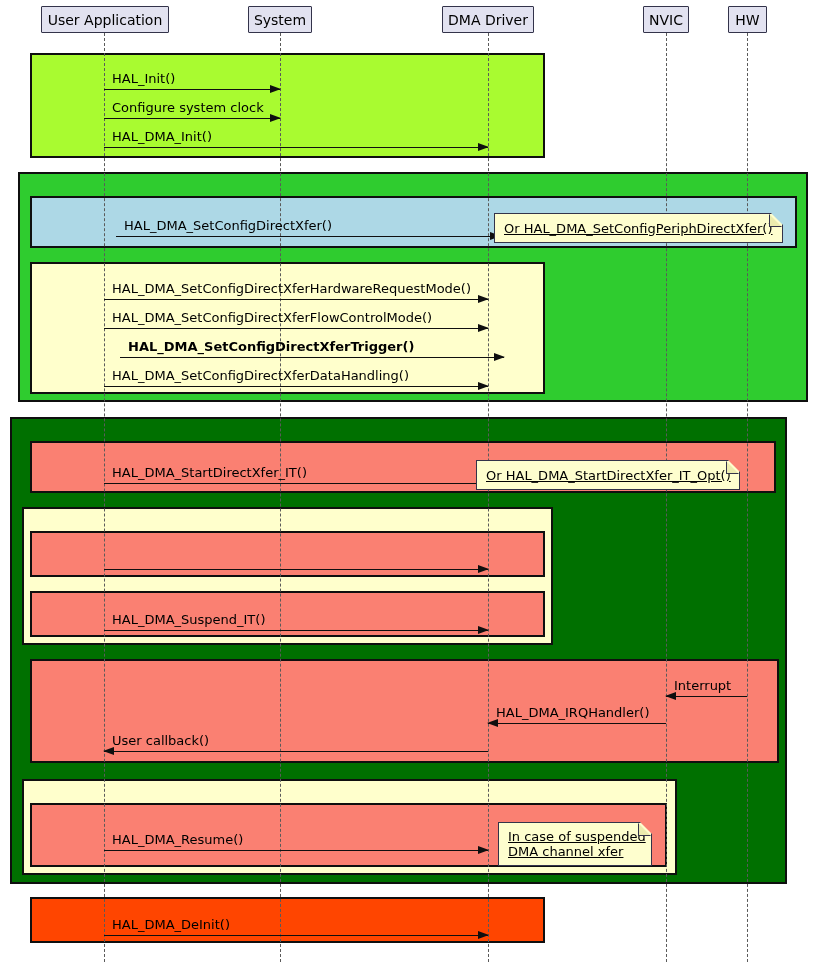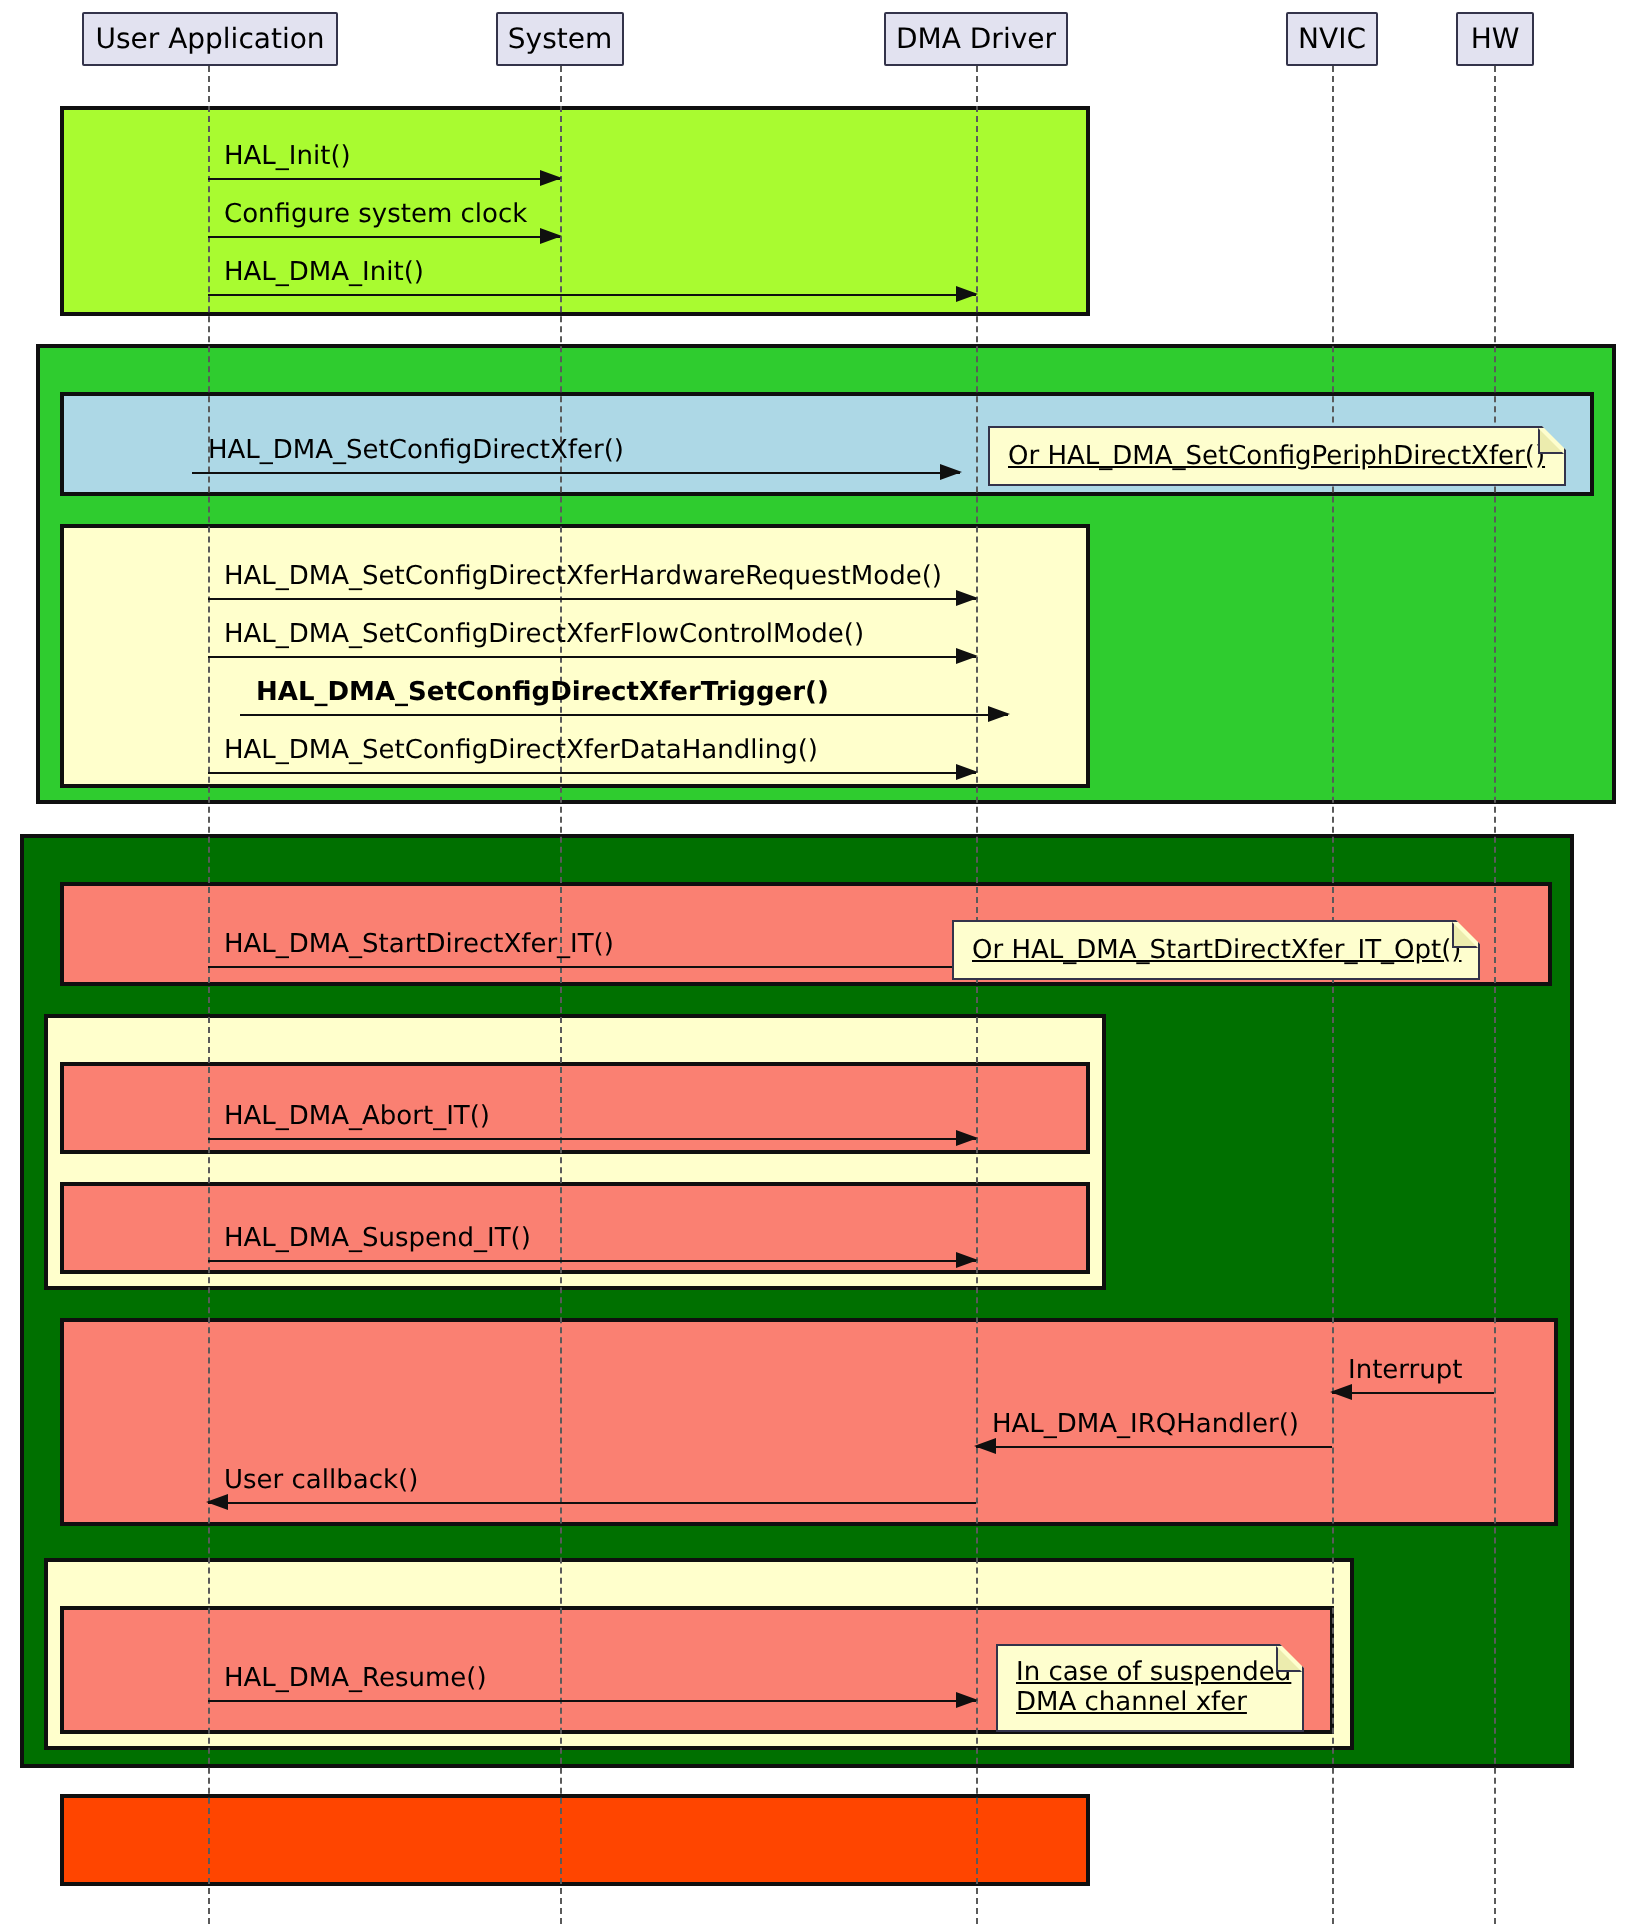--- a/index.html
+++ b/index.html
@@ -167,21 +167,21 @@
         <span class="arr arr-r"></span>
       </div>
   </div>
   <div class="msg" style="left:104px;top:130px;width:384px;">
     <div class="msg-label">HAL_DMA_Init()</div>
     <div class="msg-line">
         <span class="arr arr-r"></span>
       </div>
   </div>
 
-  <div class="msg" style="left:96px;top:219px;width:384px;">
+  <div class="msg" style="left:116px;top:219px;width:384px;">
     <div class="msg-label">HAL_DMA_SetConfigDirectXfer()</div>
     <div class="msg-line">
         <span class="arr arr-r"></span>
       </div>
   </div>
 
   <div class="msg" style="left:104px;top:282px;width:384px;">
     <div class="msg-label">HAL_DMA_SetConfigDirectXferHardwareRequestMode()</div>
     <div class="msg-line">
         <span class="arr arr-r"></span>
@@ -207,21 +207,20 @@
   </div>
 
   <div class="msg" style="left:104px;top:466px;width:384px;">
     <div class="msg-label">HAL_DMA_StartDirectXfer_IT()</div>
     <div class="msg-line">
         <span class="arr arr-r"></span>
       </div>
   </div>
 
   <div class="msg" style="left:104px;top:552px;width:384px;">
-    <div class="msg-label">HAL_DMA_Abort_IT()</div>
     <div class="msg-line">
         <span class="arr arr-r"></span>
       </div>
   </div>
 
   <div class="msg" style="left:104px;top:613px;width:384px;">
     <div class="msg-label">HAL_DMA_Suspend_IT()</div>
     <div class="msg-line">
         <span class="arr arr-r"></span>
       </div>
@@ -246,20 +245,26 @@
       </div>
   </div>
 
   <div class="msg" style="left:104px;top:833px;width:384px;">
     <div class="msg-label">HAL_DMA_Resume()</div>
     <div class="msg-line">
         <span class="arr arr-r"></span>
       </div>
   </div>
 
+  <div class="msg" style="left:104px;top:918px;width:384px;">
+    <div class="msg-label">HAL_DMA_DeInit()</div>
+    <div class="msg-line">
+        <span class="arr arr-r"></span>
+      </div>
+  </div>
 
   <div class="note" style="left:494px;top:213px;width:289px;height:30px;">
     <div class="fold"></div>
     <div>Or HAL_DMA_SetConfigPeriphDirectXfer()</div>
   </div>
   <div class="note" style="left:476px;top:460px;width:264px;height:30px;">
     <div class="fold"></div>
     <div>Or HAL_DMA_StartDirectXfer_IT_Opt()</div>
   </div>
   <div class="note" style="left:498px;top:822px;width:154px;height:44px;">

